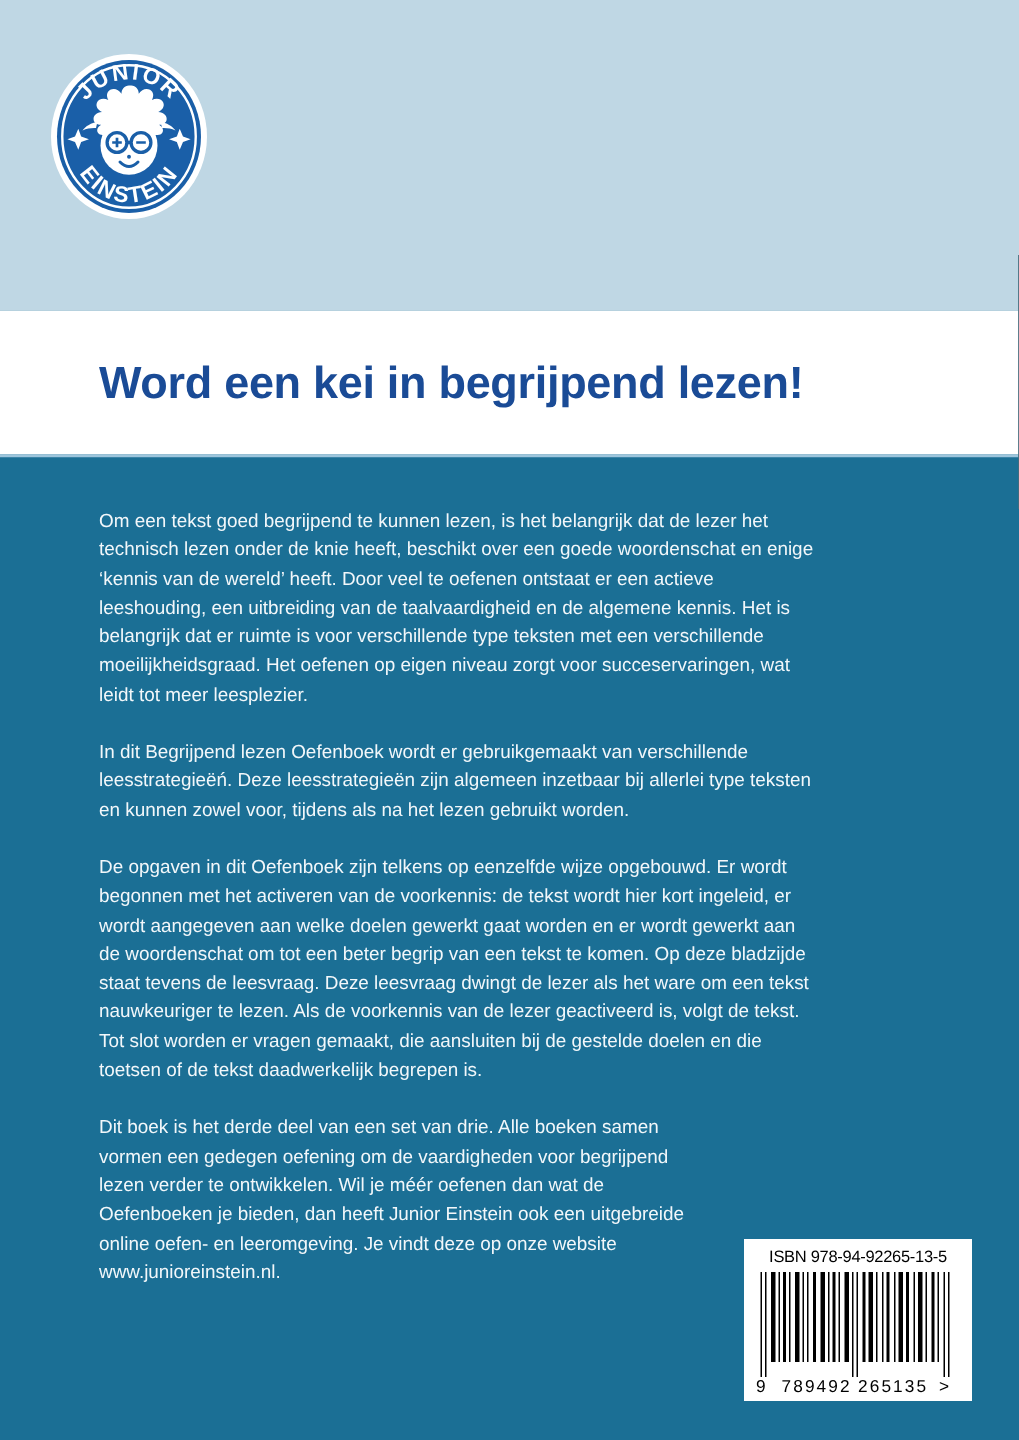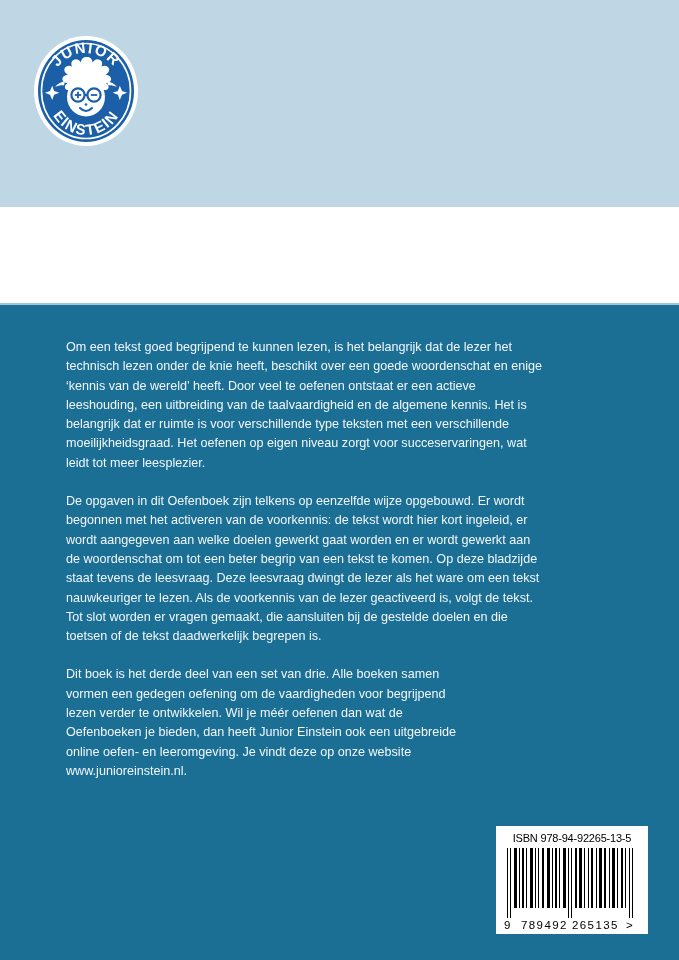--- a/index.html
+++ b/index.html
@@ -212,27 +212,29 @@
 
         <line x1="60.8" y1="62" x2="67.2" y2="62" stroke="#1a5fa8" stroke-width="1.8"></line>
       </g>
 
       <circle cx="56" cy="71.5" r="1.3" fill="#1a5fa8"></circle>
       <path d="M50,75 q6,6 12,0" fill="none" stroke="#1a5fa8" stroke-width="2" stroke-linecap="round"></path>
     </svg>
   </div>
 
   <div class="title-band"></div>
+  <div class="title-text">Word een kei in begrijpend lezen!</div>
 
   <div class="hairline"></div>
 
   <div class="body-area"></div>
 
   <div class="copy">
     <p>Om een tekst goed begrijpend te kunnen lezen, is het belangrijk dat de lezer het technisch lezen onder de knie heeft, beschikt over een goede woordenschat en enige ‘kennis van de wereld’ heeft. Door veel te oefenen ontstaat er een actieve leeshouding, een uitbreiding van de taalvaardigheid en de algemene kennis. Het is belangrijk dat er ruimte is voor verschillende type teksten met een verschillende moeilijkheidsgraad. Het oefenen op eigen niveau zorgt voor succeservaringen, wat leidt tot meer leesplezier.</p>
+    <p>In dit Begrijpend lezen Oefenboek wordt er gebruikgemaakt van verschillende leesstrategieëń. Deze leesstrategieën zijn algemeen inzetbaar bij allerlei type teksten en kunnen zowel voor, tijdens als na het lezen gebruikt worden.</p>
     <p>De opgaven in dit Oefenboek zijn telkens op eenzelfde wijze opgebouwd. Er wordt begonnen met het activeren van de voorkennis: de tekst wordt hier kort ingeleid, er wordt aangegeven aan welke doelen gewerkt gaat worden en er wordt gewerkt aan de woordenschat om tot een beter begrip van een tekst te komen. Op deze bladzijde staat tevens de leesvraag. Deze leesvraag dwingt de lezer als het ware om een tekst nauwkeuriger te lezen. Als de voorkennis van de lezer geactiveerd is, volgt de tekst. Tot slot worden er vragen gemaakt, die aansluiten bij de gestelde doelen en die toetsen of de tekst daadwerkelijk begrepen is.</p>
     <p class="narrow">Dit boek is het derde deel van een set van drie. Alle boeken samen vormen een gedegen oefening om de vaardigheden voor begrijpend lezen verder te ontwikkelen. Wil je méér oefenen dan wat de Oefenboeken je bieden, dan heeft Junior Einstein ook een uitgebreide online oefen- en leeromgeving. Je vindt deze op onze website www.junioreinstein.nl.</p>
   </div>
 
   <div class="barcode-box">
     <div class="isbn-text">ISBN 978-94-92265-13-5</div>
     <div class="bars">
       <span style="left:0px;width:1.4px;"></span>
       <span style="left:3px;width:1.4px;"></span>
       <span class="short" style="left:6.5px;width:3.2px;"></span>

